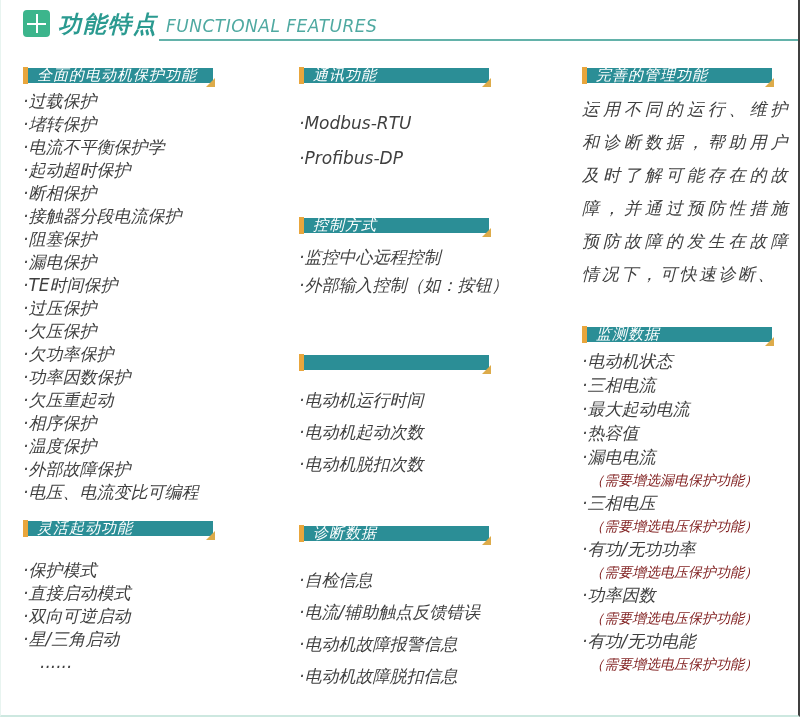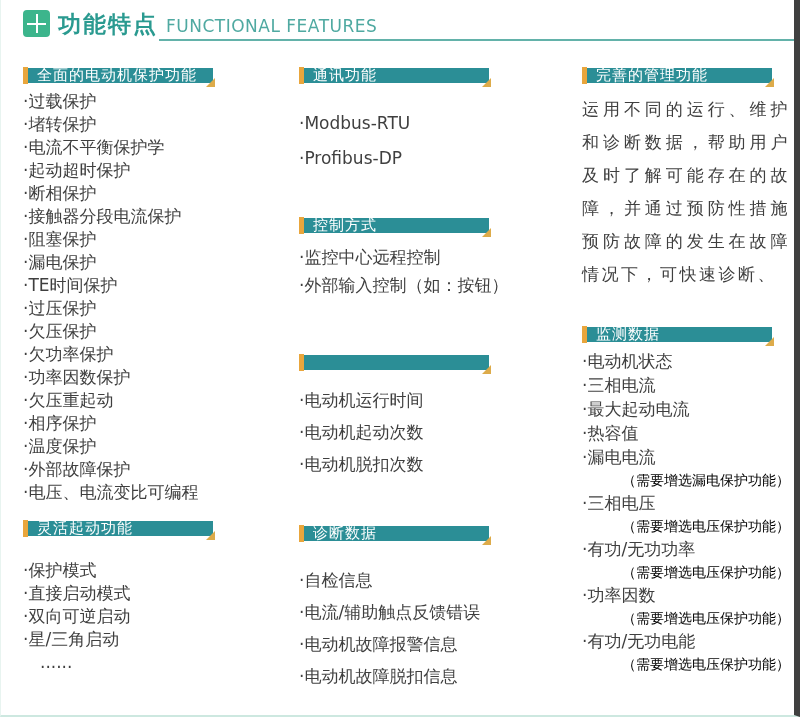--- a/index.html
+++ b/index.html
@@ -1,21 +1,22 @@
 <!DOCTYPE html>
 <html><head>
 <meta charset="utf-8">
 <style>
   * { margin:0; padding:0; box-sizing:border-box; }
   html,body { background:#ffffff; }
   body { font-family:"DejaVu Sans","Liberation Sans",sans-serif; }
   .page {
     position:relative; width:800px; height:717px; background:#fff;
-    overflow:hidden; border-right:6px solid #404040; border-bottom:2px solid #cde8e0;
+    overflow:hidden; border-right:2px solid #404040; border-bottom:2px solid #cde8e0;
     border-left:1px solid #e8f4f0;
+    font-style:italic;
   }
   
   .hdr { position:absolute; left:0; right:0; top:0; height:48px; }
   .hdr-row { position:absolute; left:22px; top:10px; display:flex; align-items:flex-end; }
   .hicon { width:27px; height:27px; background:#fff; border:4px solid #3cb58c;
            border-radius:4px; display:grid; grid-template-columns:1fr 1fr;
            grid-template-rows:1fr 1fr; gap:2px; margin-right:8px; margin-bottom:2px; }
   .hicon .cell { background:#3cb58c; }
   .t-cn { font-size:23px; font-weight:bold; color:#2a9a90; letter-spacing:2px; line-height:1.2; }
   .t-en { font-size:17px; color:#4fa9a1; margin-left:8px; line-height:1.45; letter-spacing:0.5px; }
@@ -35,21 +36,21 @@
           border-style:solid; border-width:0 0 9px 9px;
           border-color:transparent transparent #ddab4a transparent; }
   
   .list { color:#3f3f3f; font-size:17px; }
   .list .item { white-space:nowrap; }
   .tight .item { line-height:23px; }
   .lh35 .item { line-height:35px; }
   .lh28 .item { line-height:28px; }
   .lh32 .item { line-height:32px; }
   .med .item { line-height:24px; }
-  .list .note { font-size:14px; line-height:22px; padding-left:8px; color:#000000;margin-left:32px; }
+  .list .note { font-size:14px; line-height:22px; padding-left:8px; color:#7f1d1d; }
   .mt7 { margin-top:7px; } .mt8 { margin-top:23px; } .mt10 { margin-top:10px; }
   .mt14 { margin-top:14px; } .mt17 { margin-top:17px; } .mt36 { margin-top:36px;text-align:right; }
   .mt42 { margin-top:42px; } .mt46 { margin-top:46px; } .mt56 { margin-top:56px; }
   
   .para { margin-top:10px; width:208px; font-size:17px; color:#3f3f3f;
           line-height:33px; letter-spacing:2.5px; text-align:justify;
           word-break:break-all; }
 </style>
 </head>
 <body>

